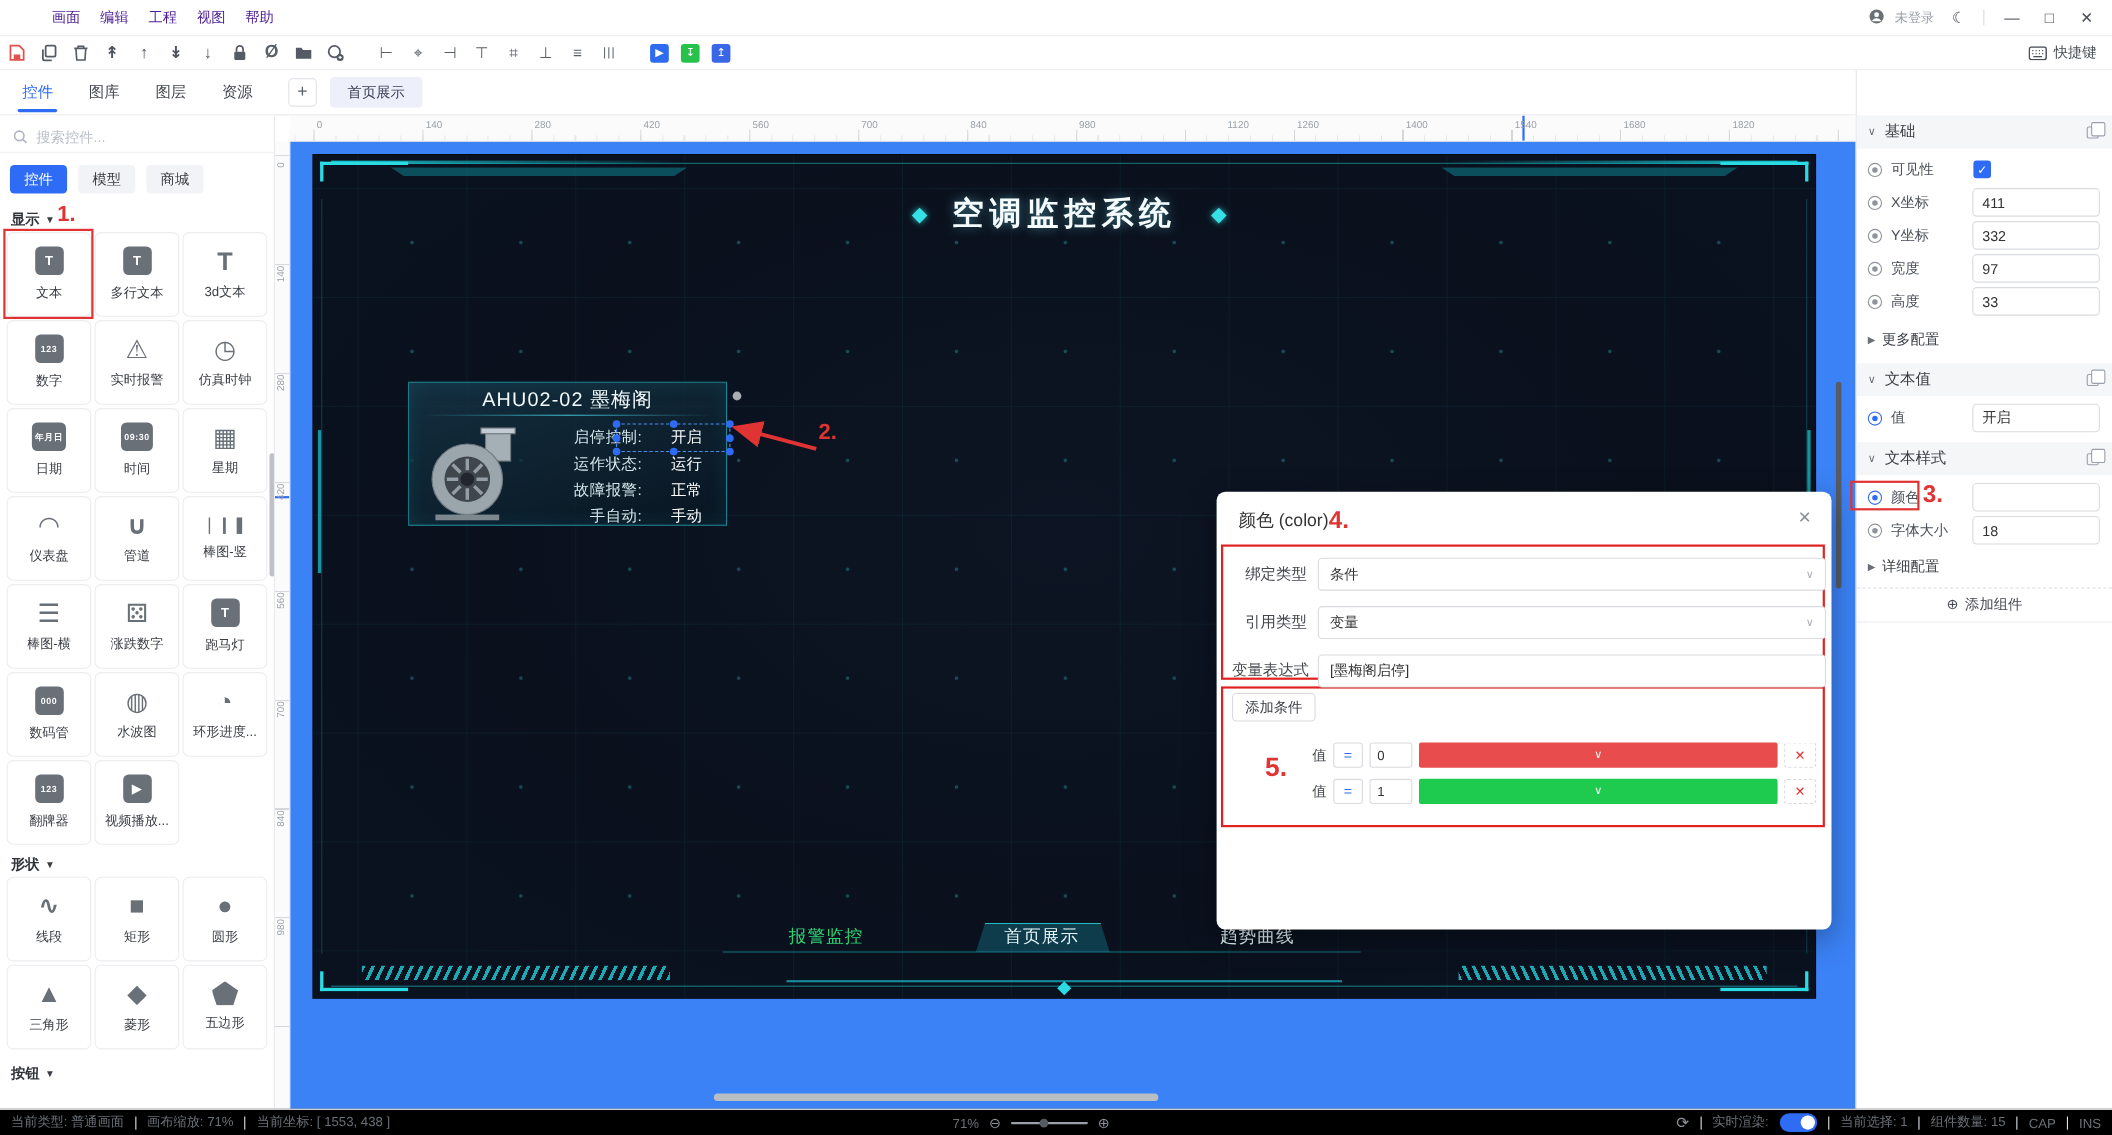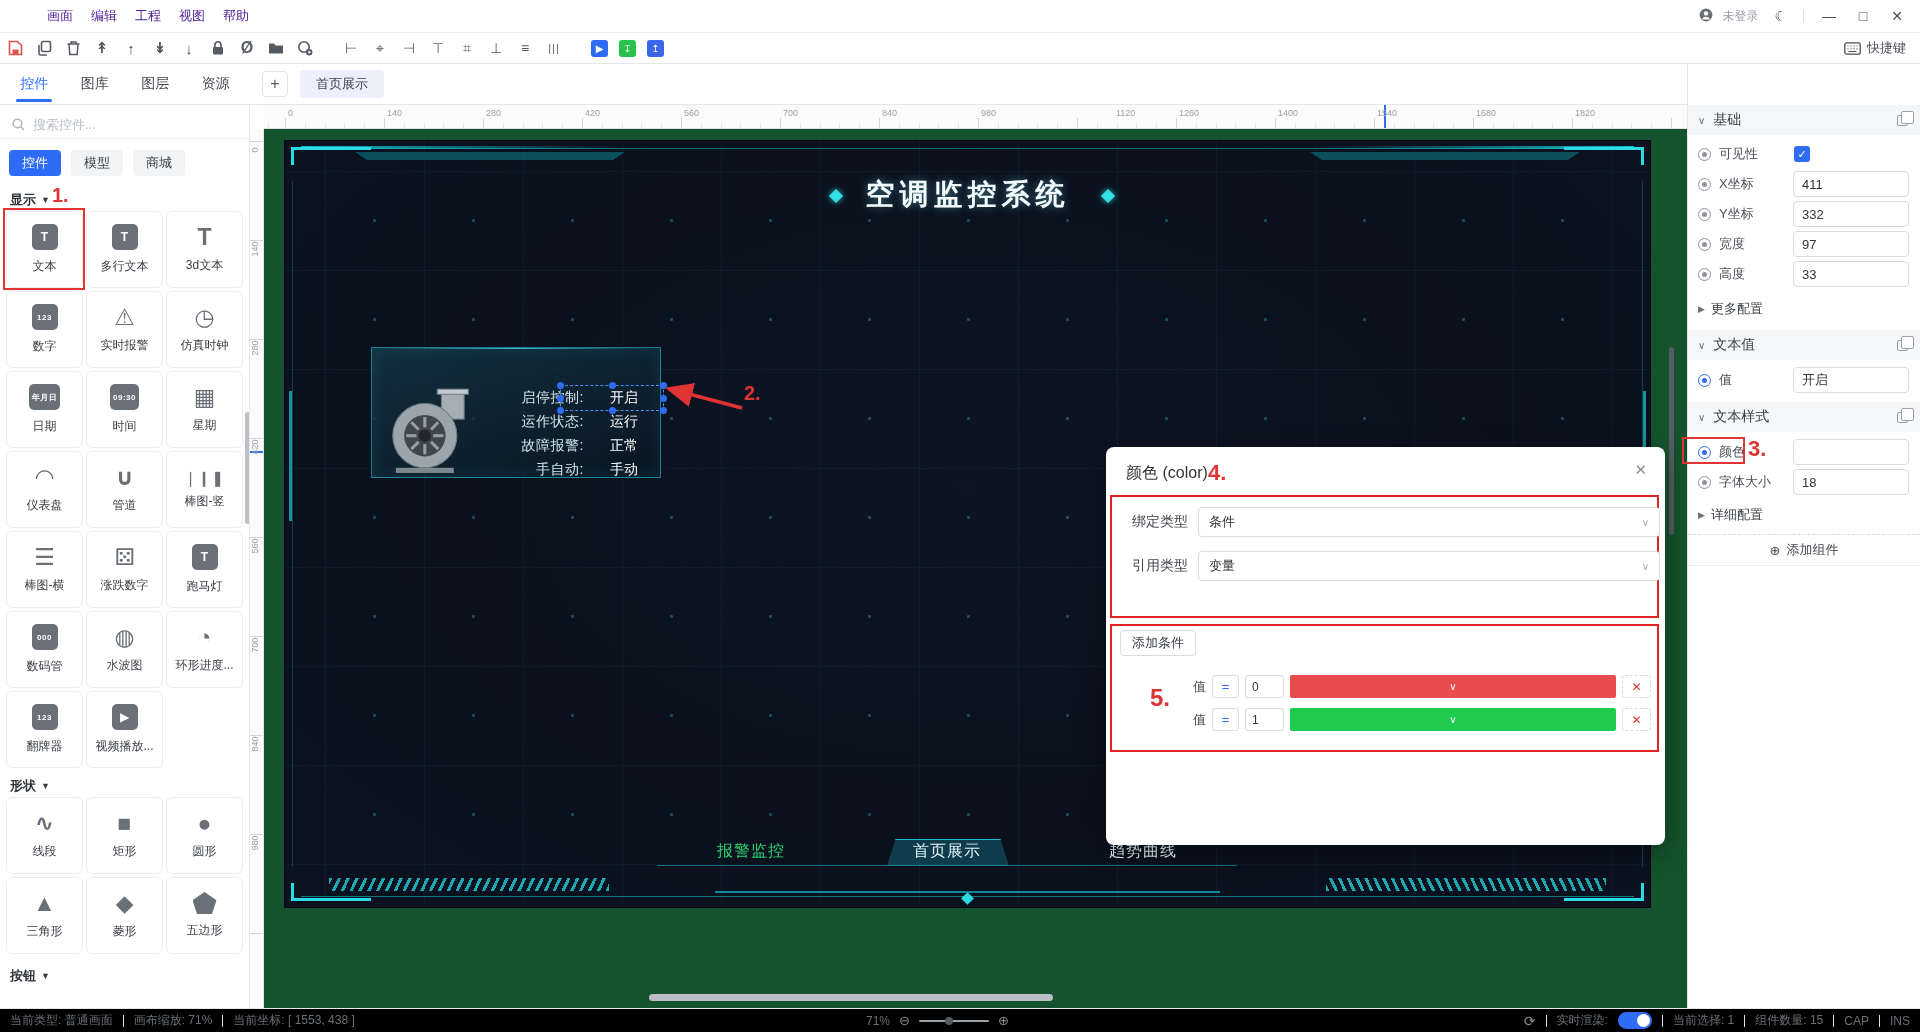--- a/index.html
+++ b/index.html
@@ -62,21 +62,21 @@
     background-image:repeating-linear-gradient(90deg,#d4d6db 0 1px,transparent 1px 99px),repeating-linear-gradient(90deg,#e6e7ea 0 1px,transparent 1px 19.8px);
     background-size:100% 10px,100% 5px;background-position:21px bottom,21px bottom;background-repeat:repeat-x}
   .tick-label{position:absolute;top:3px;font-size:9px;color:#9aa0a8}
   .hmark{position:absolute;top:0;bottom:0;width:2px;background:#2f6cf6;left:1120px}
   .vruler{position:absolute;left:250px;top:129px;width:14px;height:879px;background:#fbfbfc;border-right:1px solid #e3e4e8;overflow:hidden;
     background-image:repeating-linear-gradient(180deg,#d4d6db 0 1px,transparent 1px 99px);background-position:right 12px;background-repeat:repeat-y}
   .tick-label-v{position:absolute;left:-6px;font-size:9px;color:#9aa0a8;transform:rotate(-90deg);width:22px;text-align:center}
   .vmark{position:absolute;left:0;right:0;height:2px;background:#2f6cf6;top:322px}
 
   
-  .viewport{position:absolute;left:264px;top:129px;width:1423px;height:879px;background:#14532d;overflow:hidden}
+  .viewport{position:absolute;left:264px;top:129px;width:1423px;height:879px;background:#3b82f6;overflow:hidden}
   .vscroll{position:absolute;left:1405px;top:218px;width:5px;height:188px;background:#565b64;border-radius:3px}
   .hscroll{position:absolute;left:385px;top:865px;width:404px;height:7px;background:#b9bdc4;border-radius:4px}
   .screen{position:absolute;left:21px;top:12px;width:1365px;height:766px;background:
       radial-gradient(ellipse at 50% 45%, #0d1524 0%, #0a111d 55%, #0a1220 100%);
     background-color:#0a111d;box-shadow:0 0 0 1px #05080e;overflow:hidden}
   .gridbg{position:absolute;inset:0;
     background-image:linear-gradient(rgba(35,210,220,.055) 1px,transparent 1px),linear-gradient(90deg,rgba(35,210,220,.055) 1px,transparent 1px),radial-gradient(circle,rgba(70,230,240,.28) 1.2px,transparent 2px);
     background-size:99px 99px,99px 99px,99px 99px;background-position:40px 30px}
   .frm{position:absolute;pointer-events:none}
   .line-top{left:16px;right:16px;top:7px;height:1px;background:rgba(32,222,230,.45)}
@@ -466,20 +466,21 @@
       <div class="frm hatch-l"></div>
         <div class="frm hatch-r"></div>
       <div class="frm line-bot"></div>
         <div class="frm band-bot"></div>
         <div class="frm dia-bot"></div>
       <div class="dia dl"></div>
       <div class="dia dr"></div>
       <div class="scr-title">空调监控系统</div>
 
       <div class="card">
+        <div class="card-title">AHU02-02 墨梅阁<span class="card-dot"></span></div>
         <div class="card-underline"></div>
         <svg class="fan" width="100" height="88" viewBox="0 0 90 85">
           <rect x="56" y="6" width="22" height="26" fill="#a5afb6" stroke="#6e787f"></rect>
           <rect x="52" y="3" width="30" height="5" fill="#c3ccd2" stroke="#6e787f"></rect>
           <circle cx="40" cy="48" r="31" fill="#9aa5ac" stroke="#6e787f"></circle>
           <circle cx="40" cy="48" r="20" fill="#3f464c"></circle>
           <g stroke="#939ea6" stroke-width="3">
             <line x1="40" y1="30" x2="40" y2="40"></line>
               <line x1="40" y1="56" x2="40" y2="66"></line>
             <line x1="22" y1="48" x2="32" y2="48"></line>
@@ -548,20 +549,26 @@
         <span class="chev">∨</span>
       </span>
     </div>
     <div class="frow" style="top:104px">
       <span class="flabel">引用类型</span>
       <span class="fctl">
         <span>变量</span>
         <span class="chev">∨</span>
       </span>
     </div>
+    <div class="frow" style="top:148px">
+      <span class="flabel">变量表达式</span>
+      <span class="fctl">
+          <input value="[墨梅阁启停]" style="">
+        </span>
+    </div>
 
     <span class="addcond">添加条件</span>
 
     <div class="crow" style="top:228px">
       <span class="clab">值</span>
       <span class="opbox">=</span>
       <input class="valin" value="0" style="">
       <span class="cbar" style="background: rgb(232, 76, 76);">
           <span>∨</span>
         </span>

